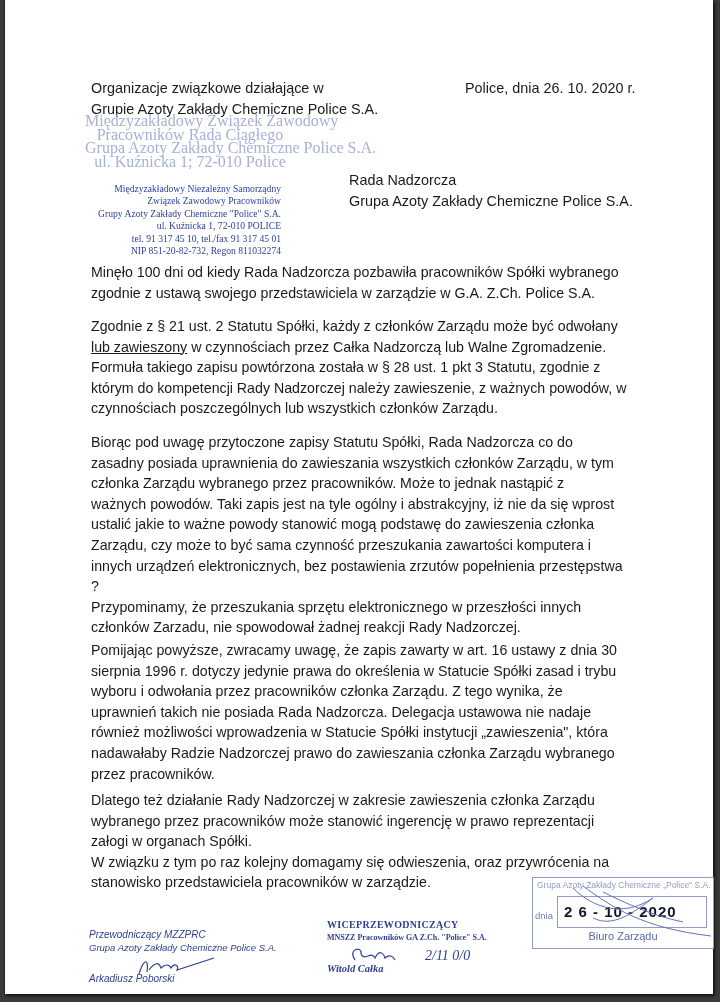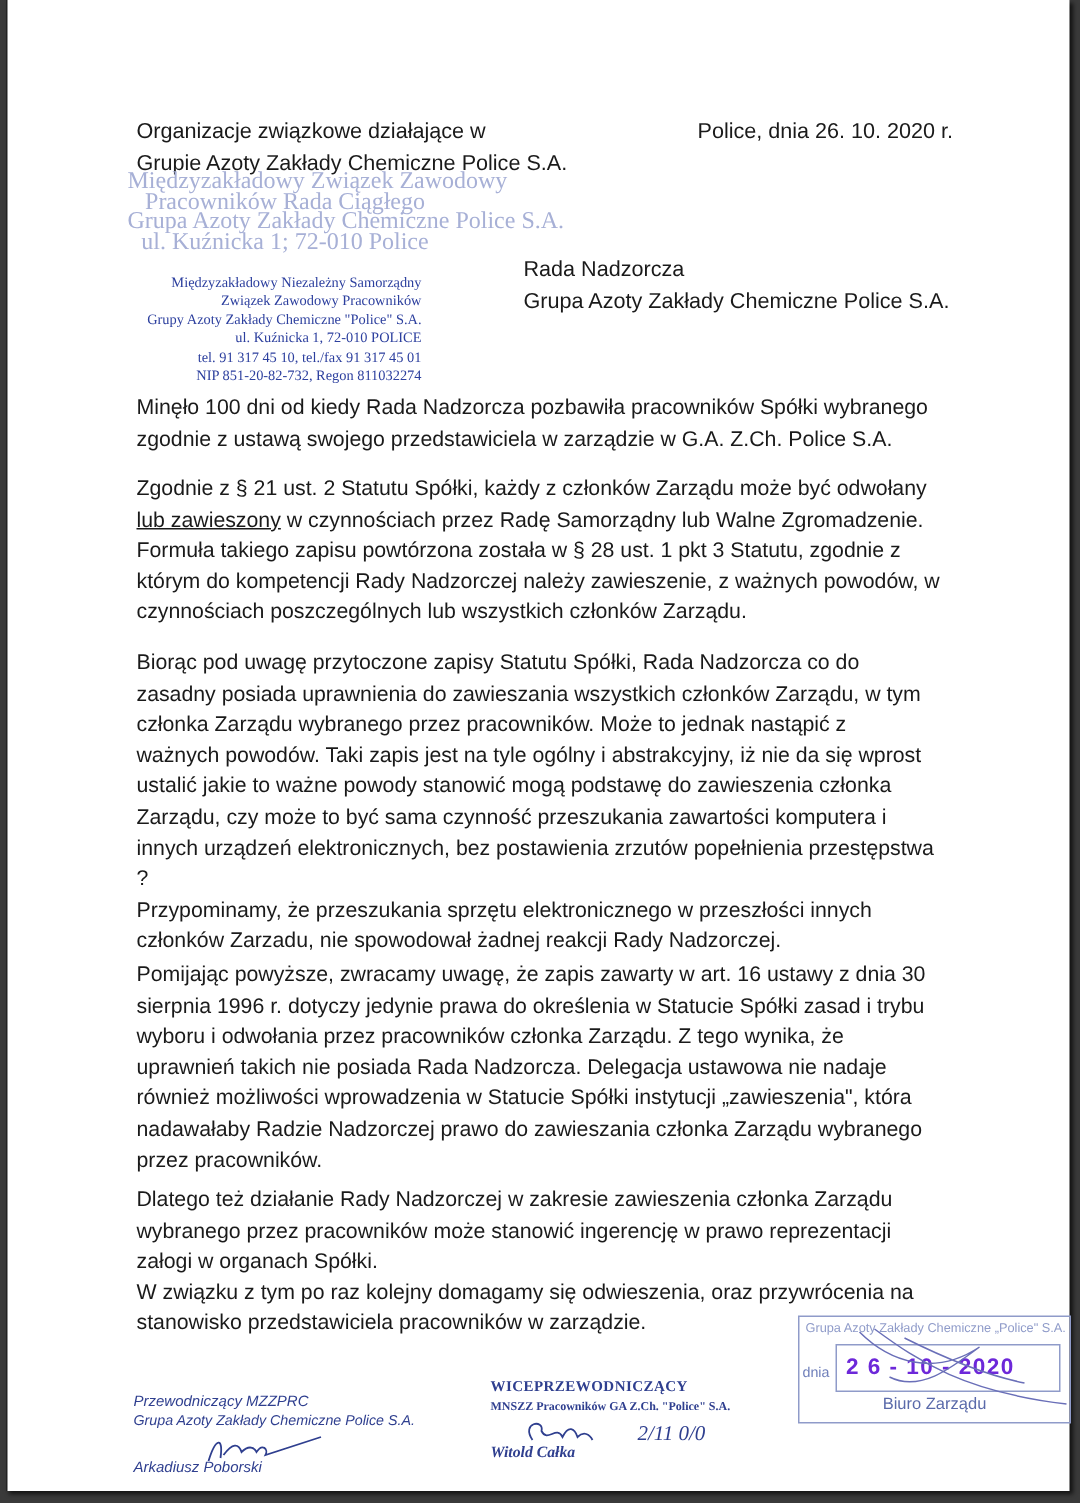--- a/index.html
+++ b/index.html
@@ -60,21 +60,21 @@
     <span class="line">Grupa Azoty Zakłady Chemiczne Police S.A.</span>
   </div>
 
   <div class="para sans body-text" style="top:262px;">
     <span class="line">Minęło 100 dni od kiedy  Rada Nadzorcza pozbawiła pracowników Spółki wybranego</span>
     <span class="line">zgodnie z ustawą swojego przedstawiciela w zarządzie w G.A. Z.Ch. Police S.A.</span>
   </div>
 
   <div class="para sans body-text" style="top:316px;">
     <span class="line">Zgodnie z § 21 ust. 2 Statutu Spółki, każdy z członków Zarządu może być odwołany</span>
-    <span class="line"><span class="underline">lub zawieszony</span><span> w czynnościach przez Radę Samorządny lub Walne Zgromadzenie.</span></span>
+    <span class="line"><span class="underline">lub zawieszony</span><span> w czynnościach przez Całka Nadzorczą lub Walne Zgromadzenie.</span></span>
     <span class="line">Formuła takiego zapisu powtórzona została w § 28 ust. 1 pkt 3 Statutu, zgodnie z</span>
     <span class="line">którym do kompetencji Rady Nadzorczej należy zawieszenie, z ważnych powodów, w</span>
     <span class="line">czynnościach poszczególnych lub wszystkich członków Zarządu.</span>
   </div>
 
   <div class="para sans body-text" style="top:432px;">
     <span class="line">Biorąc pod uwagę przytoczone zapisy Statutu Spółki, Rada Nadzorcza co do</span>
     <span class="line">zasadny posiada uprawnienia do zawieszania wszystkich członków Zarządu, w tym</span>
     <span class="line">członka Zarządu wybranego przez pracowników.  Może to jednak nastąpić z</span>
     <span class="line">ważnych powodów. Taki zapis jest na tyle ogólny i abstrakcyjny, iż nie da się wprost</span>
@@ -120,21 +120,21 @@
       <path d="M18 16 C 10 4, 26 2, 24 10 C 28 18, 34 6, 38 14 C 42 6, 46 8, 48 14 C 52 10, 56 12, 58 16" stroke="#2f3f8f" stroke-width="1.2" fill="none"></path>
       <text x="88" y="16" font-family="Liberation Serif, serif" font-style="italic" font-size="14" fill="#2f3f8f">2/11 0/0</text>
     </svg>
     <span class="line" style="font-style:italic; font-weight:bold; font-size:10.5px; margin-top:-4px;">Witold Całka</span>
   </div>
 
   <div class="recv-stamp">
     <div style="position:absolute; left:4px; top:2px; font-size:8.5px; white-space:nowrap; color:#8f9bc9;">Grupa Azoty Zakłady Chemiczne „Police" S.A.</div>
     <div style="position:absolute; left:2px; top:32px; font-size:9.5px;">dnia</div>
     <div style="position:absolute; left:24px; top:18px; width:148px; height:30px; border:1.5px solid #8f9bc9;">
-      <div style="position:absolute; left:6px; top:6px; font-size:15px; font-weight:bold; color:#6d28d9; white-space:nowrap; letter-spacing:1px;">2 6 - 10 - 2020</div>
+      <div style="position:absolute; left:6px; top:6px; font-size:15px; font-weight:bold; color:#0f172a; white-space:nowrap; letter-spacing:1px;">2 6 - 10 - 2020</div>
     </div>
     <div style="position:absolute; left:0; right:0; top:52px; text-align:center; font-size:11px; color:#5a6aaa;">Biuro Zarządu</div>
     <svg width="180" height="70" style="position:absolute; left:0; top:0;">
       <path d="M40 10 C 60 30, 90 40, 120 20 C 100 35, 80 50, 60 40 M50 8 C 80 30, 110 50, 178 58 M70 14 C 90 24, 120 38, 150 44" stroke="#6a6fb8" stroke-width="1" fill="none"></path>
     </svg>
   </div>
 
 </div>
 
 </body></html>

